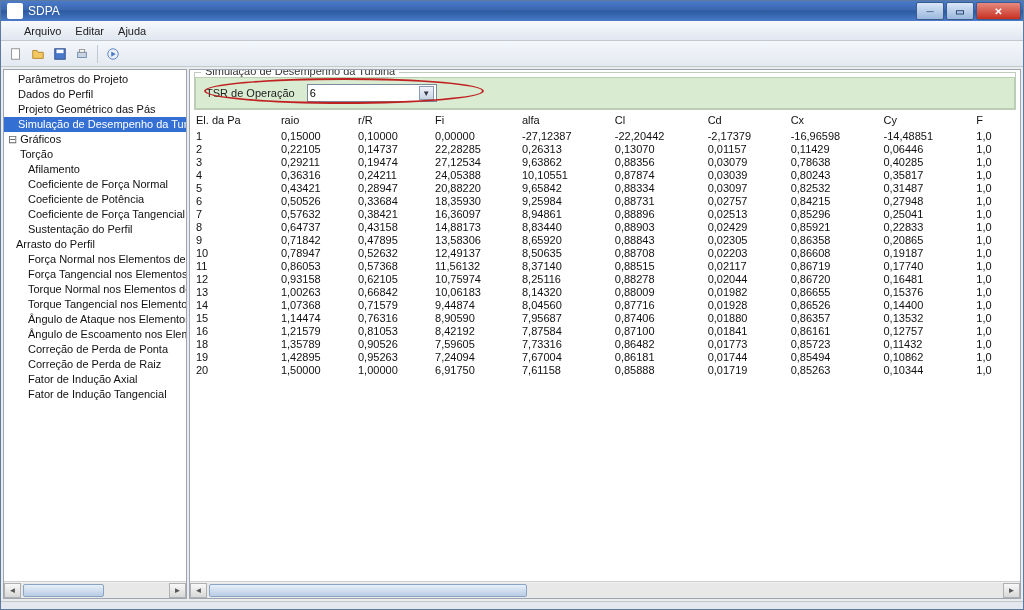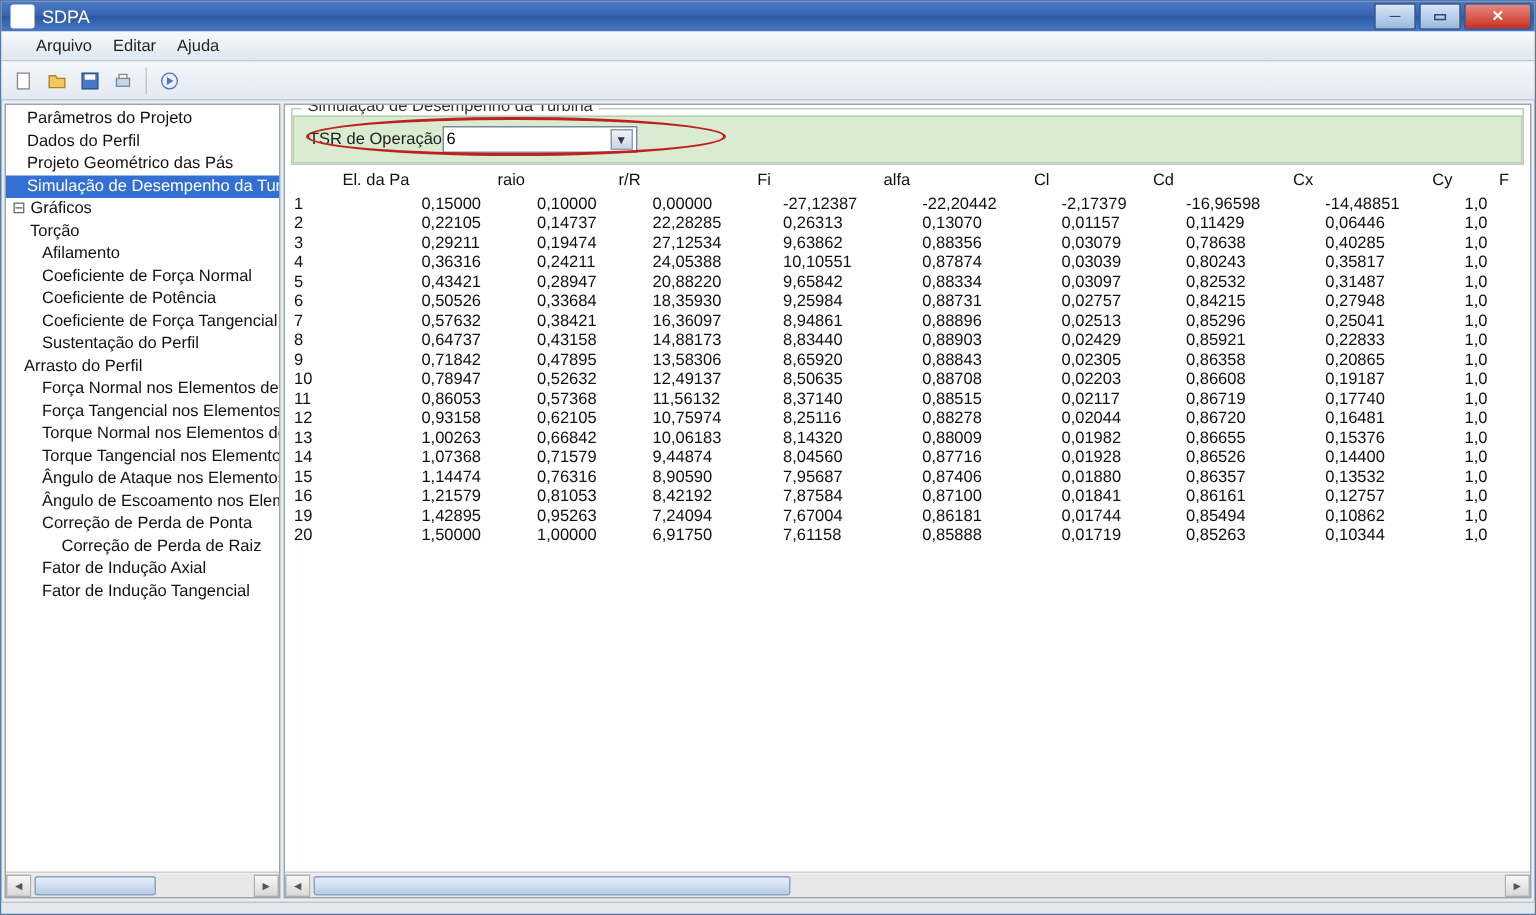--- a/index.html
+++ b/index.html
@@ -24,29 +24,29 @@
 .tree-item.selected { background:#3470d4; color:#fff; }
 .tree-item.group { padding-left:4px; }
 .tree-item.group::before { content:"⊟ "; color:#666; }
 .hscroll { height:17px; background:#f0f0f0; border-top:1px solid #d0d0d0; display:flex; align-items:center; }
 .hscroll .arrow { width:17px; height:15px; background:linear-gradient(#f8f8f8,#d8d8d8); border:1px solid #b0b0b0; display:flex;align-items:center;justify-content:center;font-size:8px;color:#555; }
 .hscroll .track { flex:1; background:#e8e8e8; height:15px; position:relative; }
 .hscroll .thumb { position:absolute; left:2px; width:55%; height:13px; top:1px; background:linear-gradient(#e8f0fa,#b8cce4); border:1px solid #8aa4c4; border-radius:2px; }
 .rightpanel { flex:1; background:#fff; border:1px solid #9aa6b4; display:flex; flex-direction:column; overflow:hidden; }
 .groupbox { margin:2px 4px 0 4px; border:1px solid #c0cbc0; }
 .groupbox .legend { font-size:11px; color:#333; padding:0 4px; position:relative; top:-8px; left:6px; background:#fff; display:inline-block; }
-.paramsrow { background:#d9ecd2; border:1px solid #b8d0b0; padding:6px 10px; display:flex; align-items:center; margin:-8px 0 0 0; position:relative; }
+.paramsrow { background:#d9ecd2; border:1px solid #b8d0b0; padding:6px 10px; display:flex; align-items:center; gap:12px; margin:-8px 0 0 0; position:relative; }
 .annot { position:absolute; left:8px; top:0px; width:280px; height:26px; border:2px solid #c02020; border-radius:50%; pointer-events:none; }
 .paramsrow label { color:#222; }
 .combo { width:130px; height:18px; background:#fff; border:1px solid #7a8a9a; display:flex; align-items:center; padding:0 2px; justify-content:space-between; }
 .combo .cbtn { width:15px; height:14px; background:linear-gradient(#f0f4fa,#c8d4e4); border:1px solid #8a9ab0; display:flex;align-items:center;justify-content:center; font-size:8px; color:#334; }
 .tablewrap { flex:1; overflow:hidden; padding:4px 6px 0 6px; }
 table { border-collapse:collapse; width:100%; }
 th, td { text-align:left; padding:0 8px 0 0; font-size:11px; color:#111; line-height:13px; white-space:nowrap; }
-th { font-weight:normal; padding-bottom:3px;text-align:right; }
+th { font-weight:normal; padding-bottom:3px; }
 .rp-hscroll { height:17px; background:#f0f0f0; border-top:1px solid #d0d0d0; display:flex; align-items:center; }
 .rp-hscroll .thumb { width:40%; }
 .statusbar { height:8px; background:#e4e8ee; border-top:1px solid #c0c6cc; }
 </style>
 </head>
 <body>
 
 <div class="window">
   <div class="titlebar">
     <span class="icon"></span>
@@ -108,21 +108,21 @@
         <div class="tree-item" style="padding-left:24px">Coeficiente de Força Tangencial</div>
         <div class="tree-item" style="padding-left:24px">Sustentação do Perfil</div>
         <div class="tree-item" style="padding-left:12px">Arrasto do Perfil</div>
         <div class="tree-item" style="padding-left:24px">Força Normal nos Elementos de Pá</div>
         <div class="tree-item" style="padding-left:24px">Força Tangencial nos  Elementos de</div>
         <div class="tree-item" style="padding-left:24px">Torque Normal nos Elementos de Pá</div>
         <div class="tree-item" style="padding-left:24px">Torque Tangencial nos  Elementos d</div>
         <div class="tree-item" style="padding-left:24px">Ângulo de Ataque nos Elementos de</div>
         <div class="tree-item" style="padding-left:24px">Ângulo de Escoamento nos Element</div>
         <div class="tree-item" style="padding-left:24px">Correção de Perda  de Ponta</div>
-        <div class="tree-item" style="padding-left:37px">Correção de Perda de Raiz</div>
+        <div class="tree-item" style="padding-left:24px">Correção de Perda de Raiz</div>
         <div class="tree-item" style="padding-left:24px">Fator de Indução Axial</div>
         <div class="tree-item" style="padding-left:24px">Fator de Indução Tangencial</div>
       </div>
       <div class="hscroll">
         <div class="arrow">◄</div>
         <div class="track">
             <div class="thumb"></div>
           </div>
         <div class="arrow">►</div>
       </div>
@@ -342,20 +342,32 @@
                 <td>0,81053</td>
                 <td>8,42192</td>
                 <td>7,87584</td>
                 <td>0,87100</td>
                 <td>0,01841</td>
                 <td>0,86161</td>
                 <td>0,12757</td>
                 <td>1,0</td>
               </tr>
               <tr>
+                <td>18</td>
+                <td>1,35789</td>
+                <td>0,90526</td>
+                <td>7,59605</td>
+                <td>7,73316</td>
+                <td>0,86482</td>
+                <td>0,01773</td>
+                <td>0,85723</td>
+                <td>0,11432</td>
+                <td>1,0</td>
+              </tr>
+              <tr>
                 <td>19</td>
                 <td>1,42895</td>
                 <td>0,95263</td>
                 <td>7,24094</td>
                 <td>7,67004</td>
                 <td>0,86181</td>
                 <td>0,01744</td>
                 <td>0,85494</td>
                 <td>0,10862</td>
                 <td>1,0</td>

